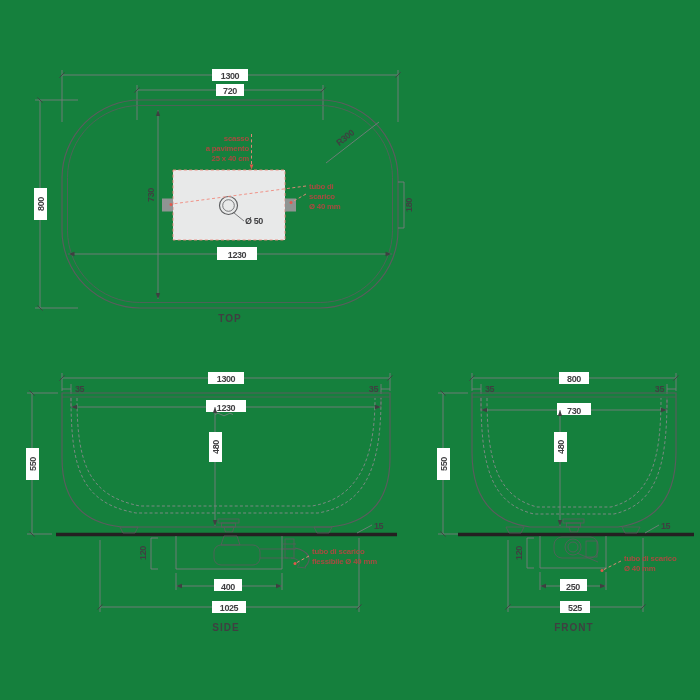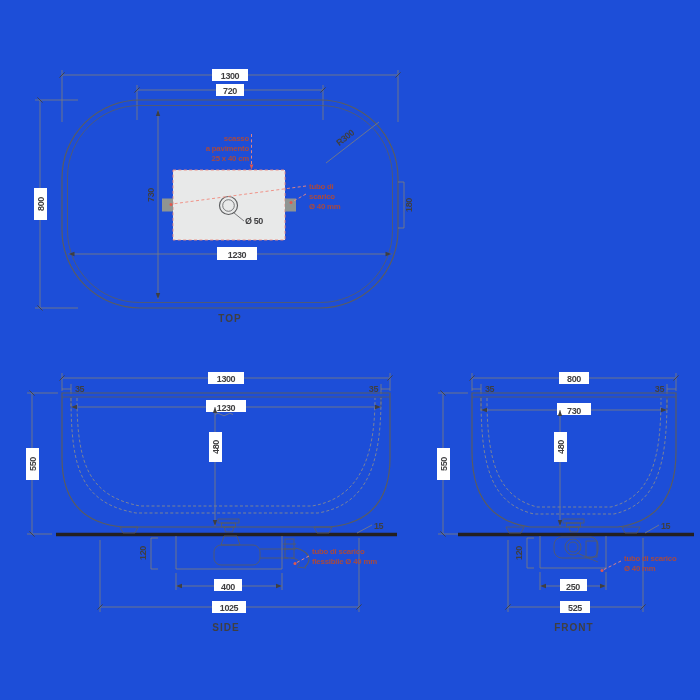--- a/index.html
+++ b/index.html
@@ -1,16 +1,16 @@
 <!DOCTYPE html>
 <html><head>
 <meta charset="utf-8">
 <style>
   html,body{margin:0;padding:0;background:#ffffff;}
-  .stage{position:relative;width:700px;height:700px;background:#1d4ed8;overflow:hidden;
+  .stage{position:relative;width:700px;height:700px;background:#15803d;overflow:hidden;
          font-family:"Liberation Sans",sans-serif;}
   svg{display:block}
   .s1{stroke:#5b5c5e;stroke-width:1.15;fill:none}
   .s0{stroke:#5b5c5e;stroke-width:0.8;fill:none}
   .s2{stroke:#7b7c7f;stroke-width:0.85;fill:none}
   .sd{stroke:#8a8b8e;stroke-width:0.85;fill:none;stroke-dasharray:3 2.2}
   .rd{stroke:#f0897d;stroke-width:0.9;fill:none;stroke-dasharray:3 2.4}
   .flr{stroke:#242021;stroke-width:3.4;fill:none}
   .tick{stroke:#3f3f41;stroke-width:0.9}
   .arr{fill:#3f3f41}

